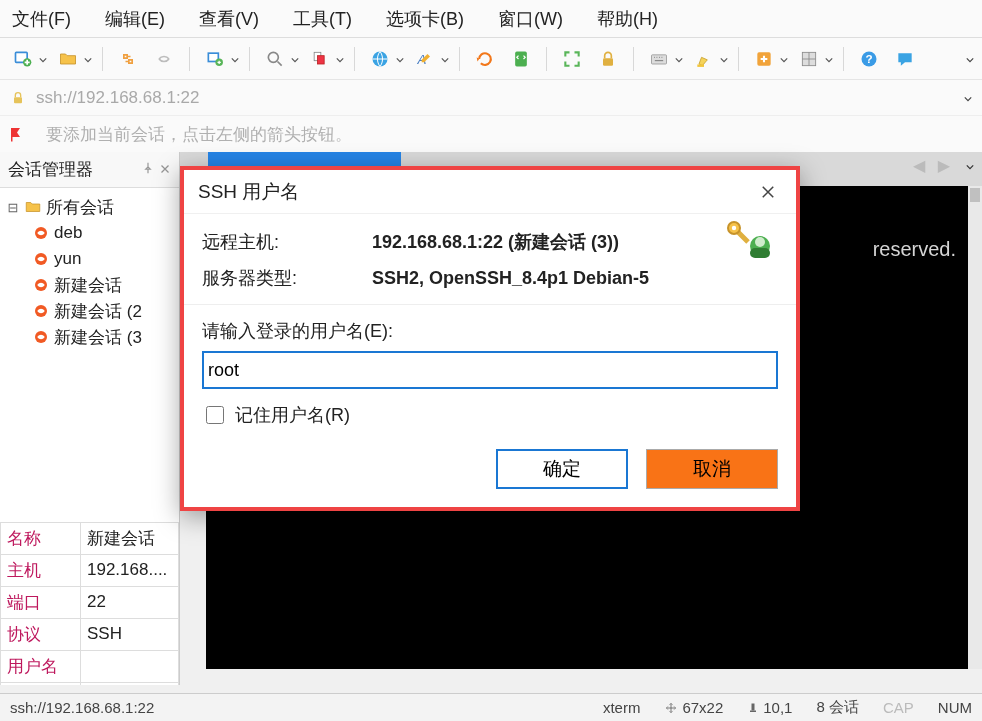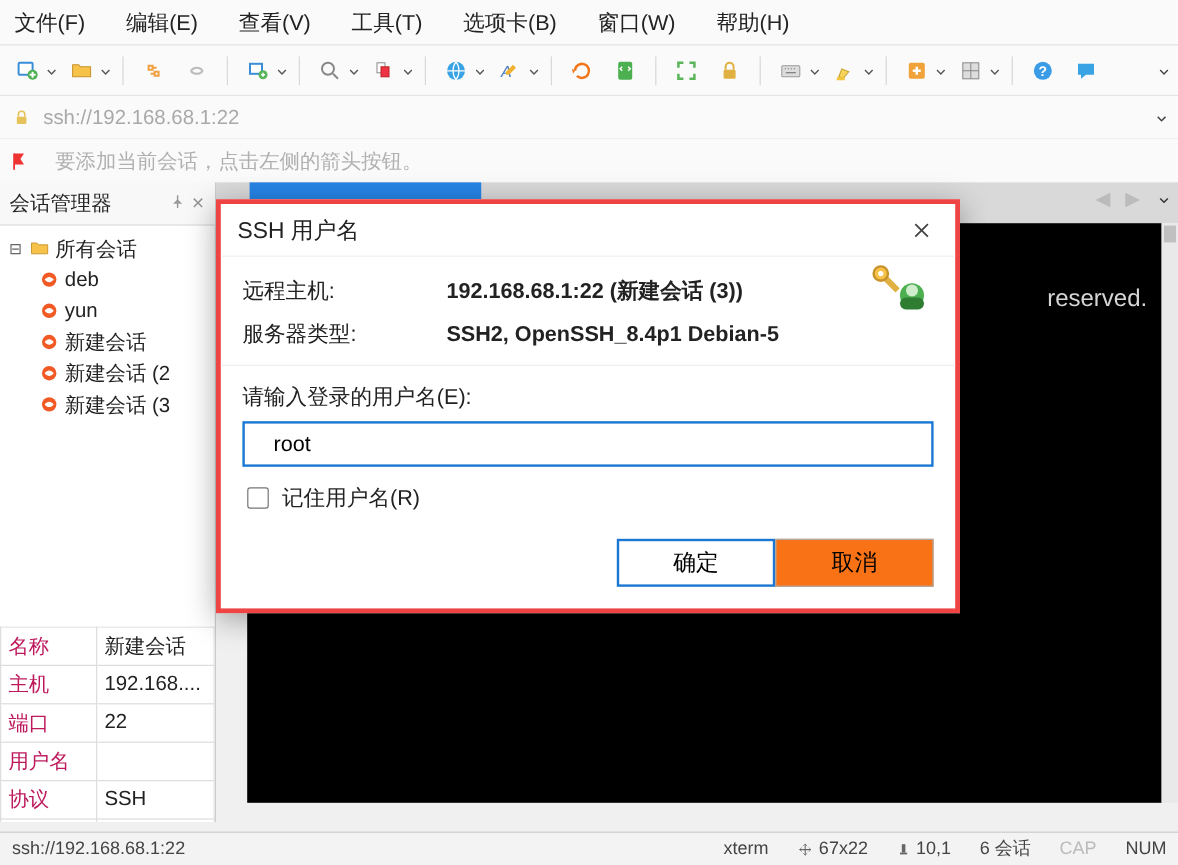--- a/index.html
+++ b/index.html
@@ -59,24 +59,24 @@
   .dialog { position:absolute; left:180px; top:166px; width:620px; background:#fff; border:4px solid #ef4444; box-shadow:0 6px 24px rgba(0,0,0,.35); z-index:50; }
   .dlg-title { height:44px; display:flex; align-items:center; padding:0 14px; font-size:19px; border-bottom:1px solid #f0f0f0; }
   .dlg-close { margin-left:auto; width:28px; height:28px; display:flex; align-items:center; justify-content:center; color:#555; }
   .dlg-body { padding:10px 18px 18px; }
   .dlg-row { display:flex; align-items:center; height:36px; font-size:18px; }
   .dlg-row .lab { width:170px; }
   .dlg-row .val { font-weight:700; }
   .dlg-icon { position:absolute; right:16px; top:50px; }
   .dlg-sep { height:1px; background:#eee; margin:8px -18px 14px; }
   .dlg-prompt { font-size:18px; margin-bottom:8px; }
-  .dlg-input { width:100%; height:38px; font-size:18px; padding:4px 24px; border:2px solid #1a77d3; outline:none; }
+  .dlg-input { width:100%; height:38px; font-size:18px; padding:4px 4px; border:2px solid #1a77d3; outline:none; }
   .dlg-check { display:flex; align-items:center; gap:8px; margin-top:14px; font-size:18px; }
   .dlg-check input { width:18px; height:18px; }
-  .dlg-btns { display:flex; justify-content:flex-end; margin-top:22px; }
+  .dlg-btns { display:flex; justify-content:flex-end; gap:18px; margin-top:22px; }
   .dlg-btns button { width:132px; height:40px; font-size:19px; background:#f97316; border:1px solid #aaa; }
   .dlg-btns button.primary { border:2px solid #1a77d3; background:#fff; }
 
   
   .status { position:absolute; left:0; right:0; bottom:0; height:28px; display:flex; align-items:center; padding:0 10px; gap:24px; background:#f3f3f3; border-top:1px solid #ccc; font-size:15px; color:#444; }
   .status .seg { display:flex; align-items:center; gap:4px; white-space:nowrap; }
   .status .spacer { flex:1; }
 </style>
 </head>
 <body>
@@ -380,26 +380,26 @@
             </tr>
         <tr>
               <td>主机</td>
               <td>192.168....</td>
             </tr>
         <tr>
               <td>端口</td>
               <td>22</td>
             </tr>
         <tr>
+              <td>协议</td>
+              <td>SSH</td>
+            </tr>
+        <tr>
               <td>用户名</td>
               <td></td>
-            </tr>
-        <tr>
-              <td>协议</td>
-              <td>SSH</td>
             </tr>
         <tr>
               <td>说明</td>
               <td></td>
             </tr>
       </tbody>
         </table>
     </div>
   </div>
 
@@ -469,16 +469,16 @@
       </svg>
     <span>67x22</span>
   </span>
   <span class="seg">
     <svg width="12" height="14" viewBox="0 0 24 24">
         <rect x="9" y="3" width="6" height="14" fill="#666"></rect>
         <rect x="6" y="17" width="12" height="3" fill="#666"></rect>
       </svg>
     <span>10,1</span>
   </span>
-  <span class="seg">6 会话</span>
+  <span class="seg">8 会话</span>
   <span class="seg" style="color:#bbb">CAP</span>
   <span class="seg">NUM</span>
 </div>
 
 </body></html>

